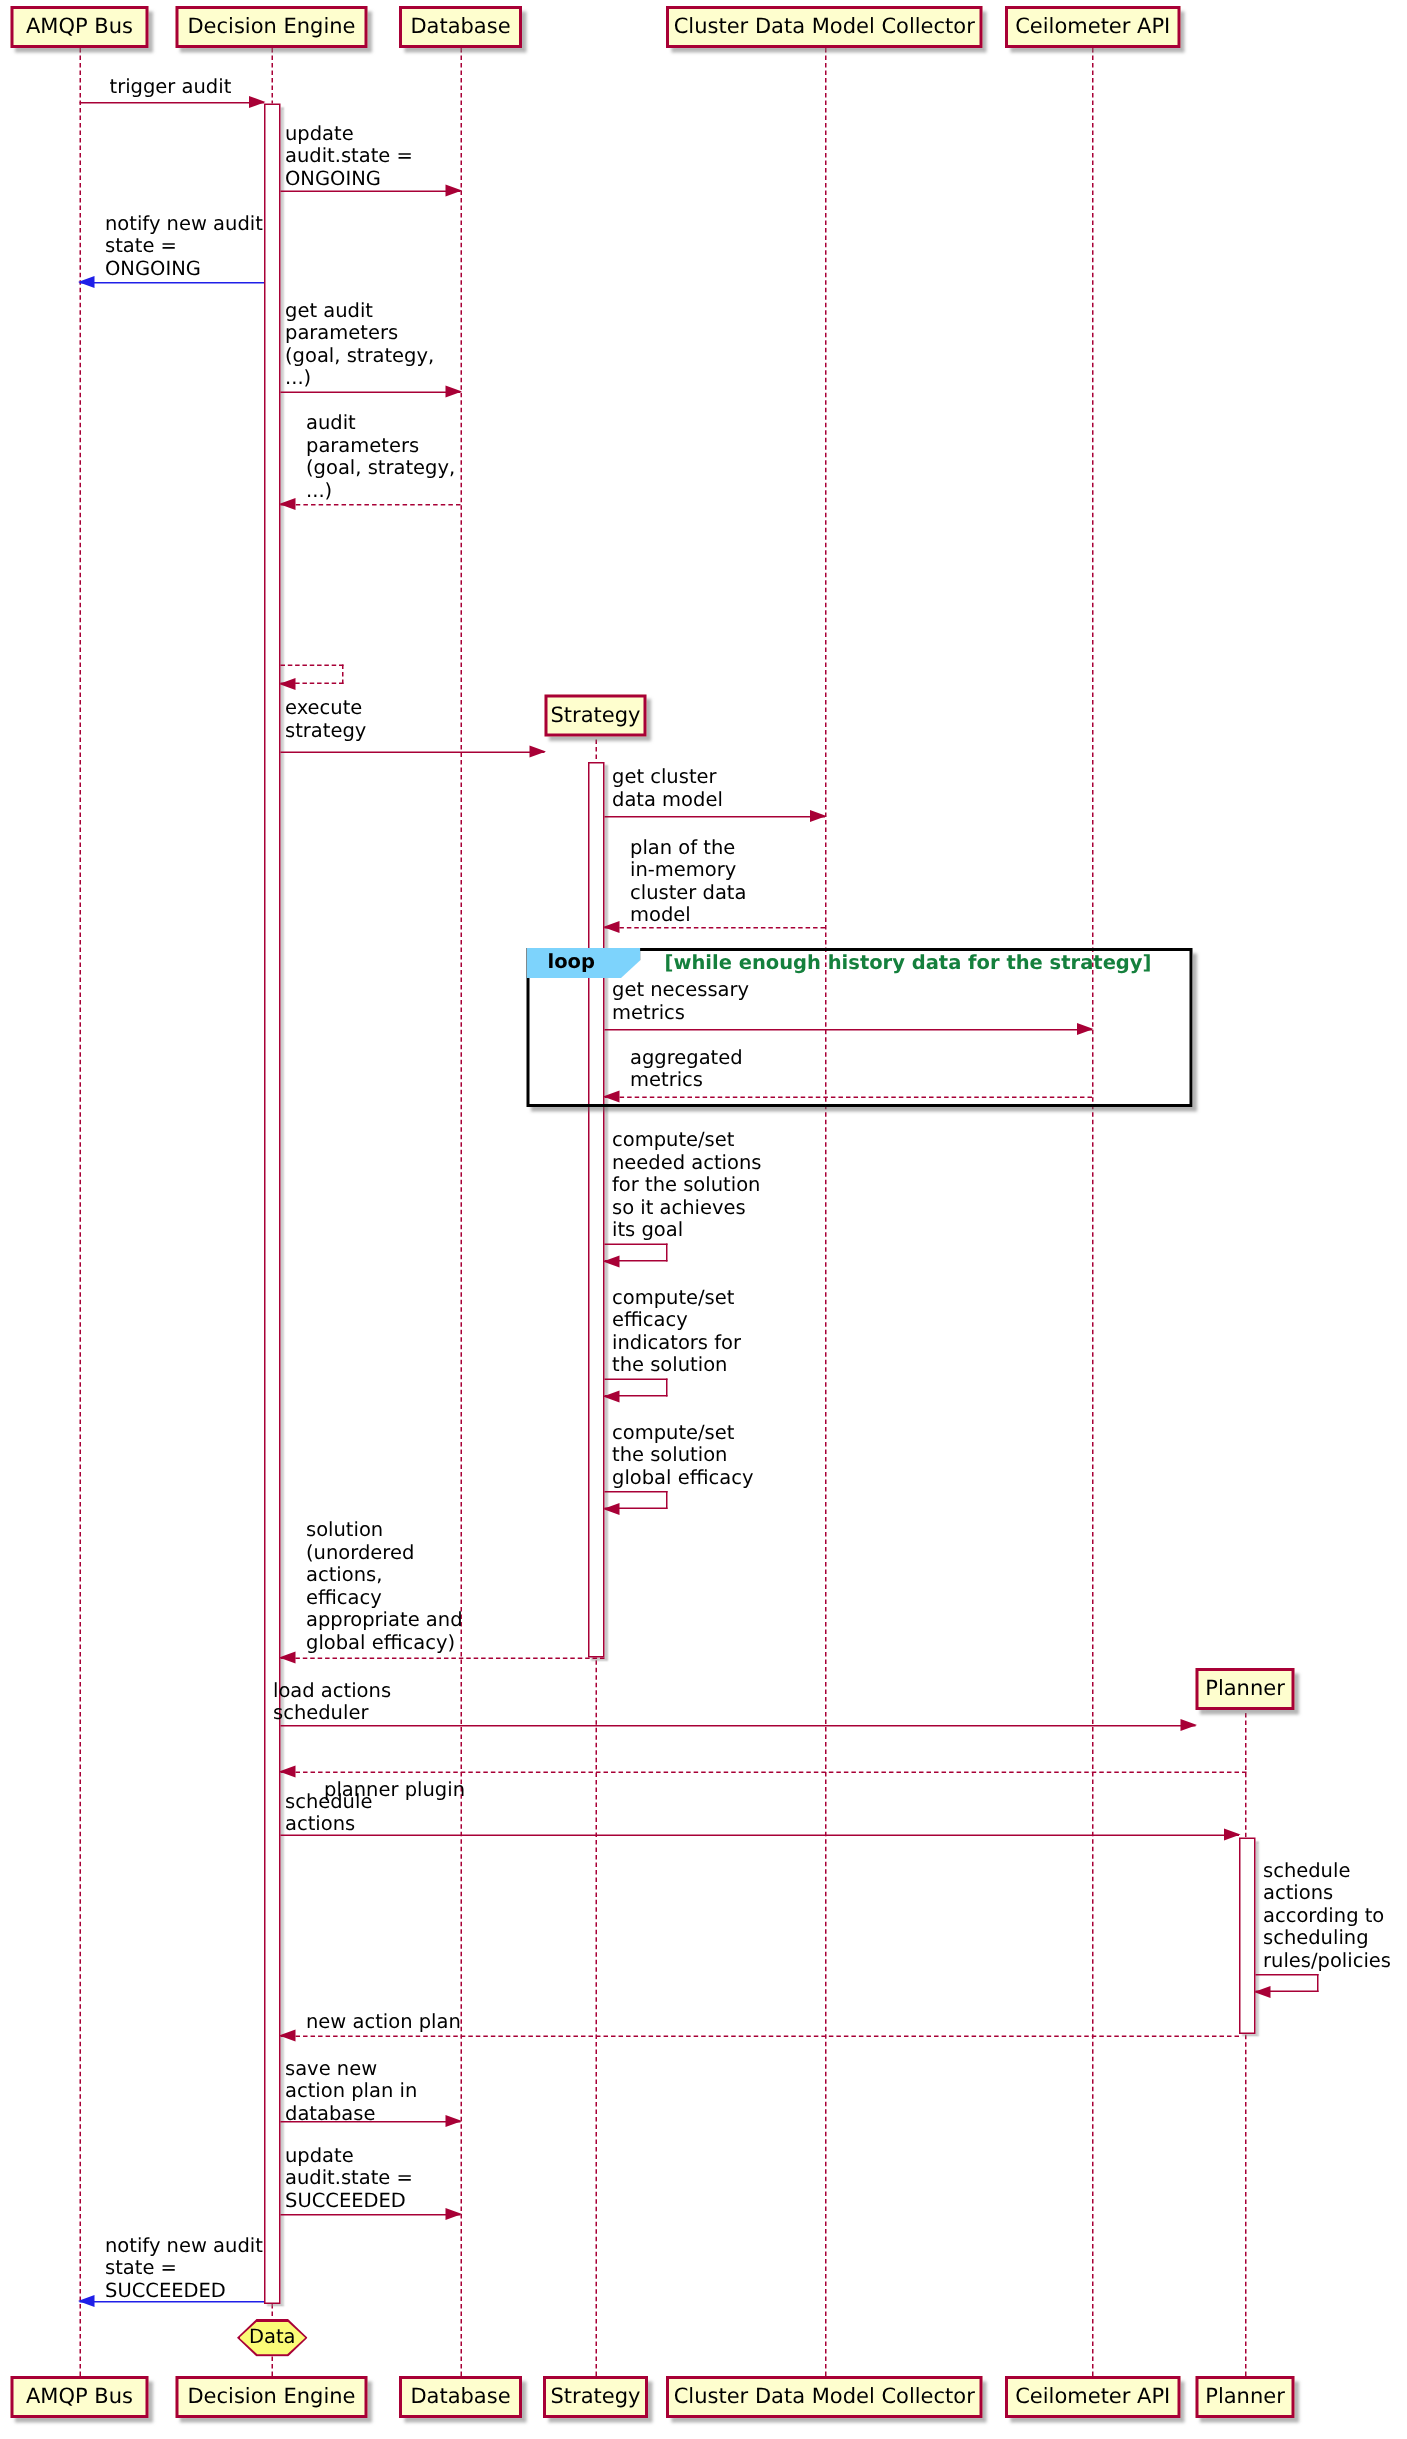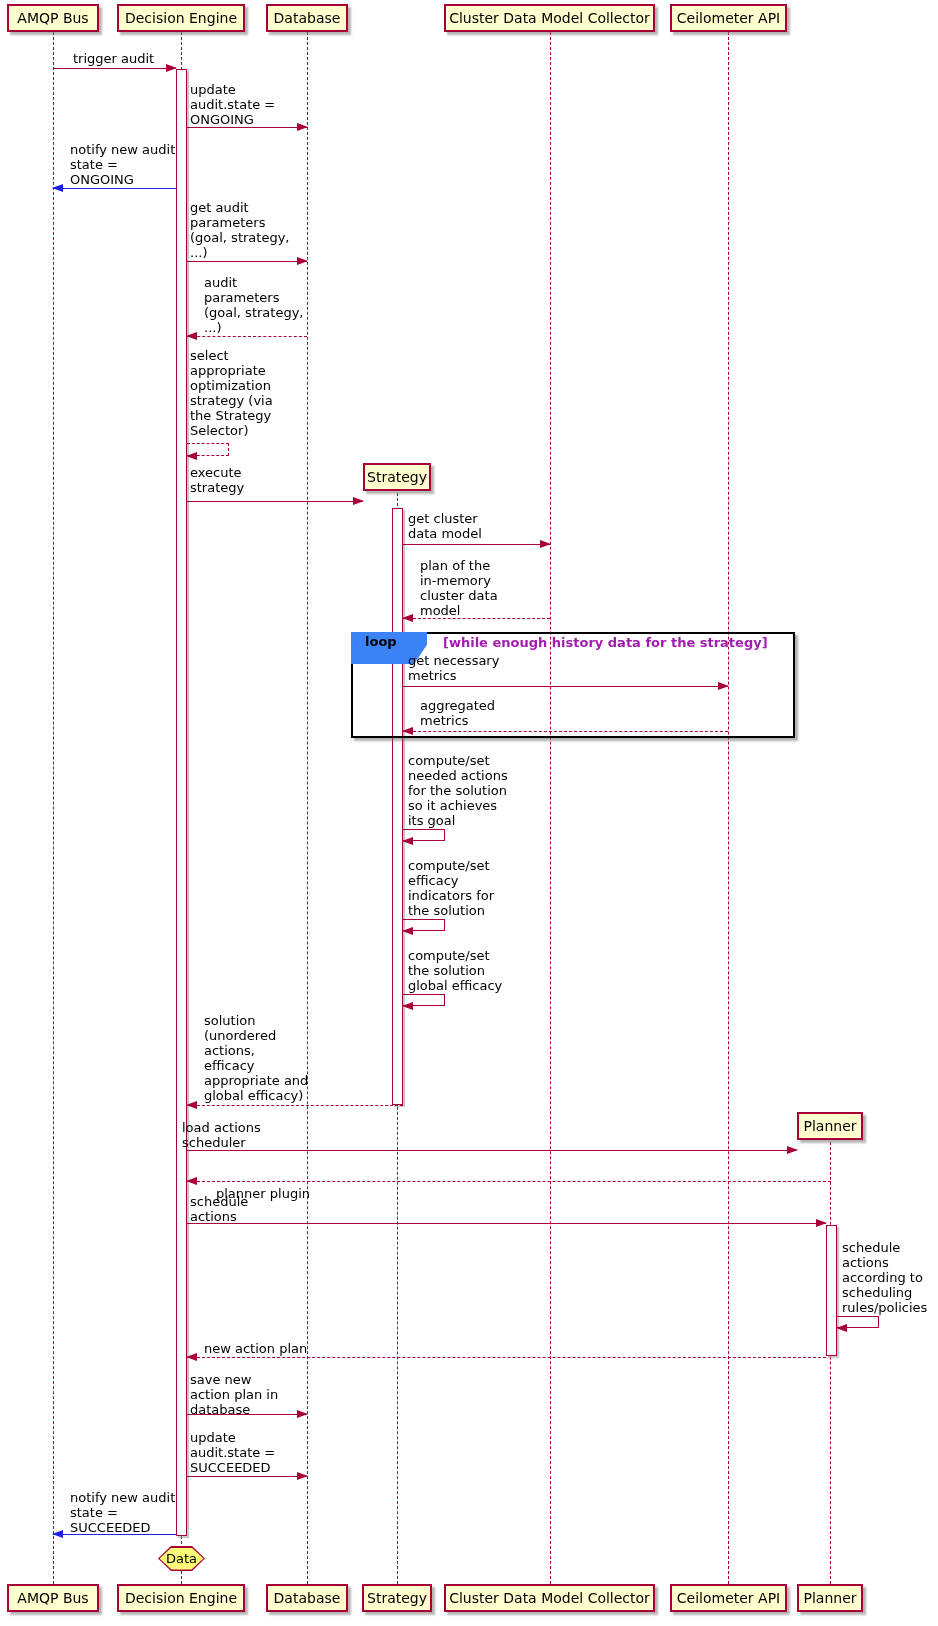--- a/index.html
+++ b/index.html
@@ -30,25 +30,25 @@
   .blue{border-top-color:var(--blue);}
   .blue.arr-l::before{border-right-color:var(--blue);}
   .selfmsg{position:absolute;box-sizing:border-box;border:1px solid var(--accent);
         border-left:none;}
   .selfmsg::after{content:"";position:absolute;left:-1px;bottom:-5px;width:0;height:0;
         border-top:4.5px solid transparent;border-bottom:4.5px solid transparent;
         border-right:11px solid var(--accent);}
   .selfmsg.dotself{border-style:dashed;border-left:none;}
   .frame{position:absolute;box-sizing:border-box;border:2px solid #000;
         box-shadow:3px 3px 2px rgba(100,100,100,.5);background:transparent;}
-  .frame-tab{position:absolute;left:-2px;top:-2px;width:76px;height:32px;background:#3b82f6;
+  .frame-tab{position:absolute;left:-2px;top:-2px;width:76px;height:20px;background:#7dd3fc;
         clip-path:polygon(0 0,100% 0,100% 40%,calc(100% - 13px) 100%,0 100%);
         filter:drop-shadow(1.5px 1.5px 0 #000);
         font-weight:bold;font-size:13px;line-height:19px;padding-left:14px;box-sizing:border-box;color:#000;}
-  .frame-cond{position:absolute;left:90px;top:1px;font-weight:bold;font-size:13px;color:#a21caf;white-space:nowrap;}
+  .frame-cond{position:absolute;left:90px;top:1px;font-weight:bold;font-size:13px;color:#15803d;white-space:nowrap;}
   .hex{position:absolute;clip-path:polygon(13px 0,calc(100% - 13px) 0,100% 50%,calc(100% - 13px) 100%,13px 100%,0 50%);
         background:var(--accent);filter:drop-shadow(2px 2px 1px rgba(120,120,120,.6));}
   .hex-in{position:absolute;inset:1.5px;clip-path:polygon(12px 0,calc(100% - 12px) 0,100% 50%,calc(100% - 12px) 100%,12px 100%,0 50%);
         background:var(--note);display:flex;align-items:center;justify-content:center;
         font-size:13px;color:#000;}
 </style>
 </head>
 <body>
 
 <div id="stage">
@@ -102,26 +102,20 @@
 state =
 ONGOING</div>
   <div class="t" style="left:190px;top:200px;">get audit
 parameters
 (goal, strategy,
 ...)</div>
   <div class="t" style="left:204px;top:275px;">audit
 parameters
 (goal, strategy,
 ...)</div>
-  <div class="t" style="left:190px;top:348px;">select
-appropriate
-optimization
-strategy (via
-the Strategy
-Selector)</div>
   <div class="t" style="left:190px;top:465px;">execute
 strategy</div>
   <div class="t" style="left:408px;top:511px;">get cluster
 data model</div>
   <div class="t" style="left:420px;top:558px;">plan of the
 in-memory
 cluster data
 model</div>
   <div class="t" style="left:408px;top:653px;">get necessary
 metrics</div>

